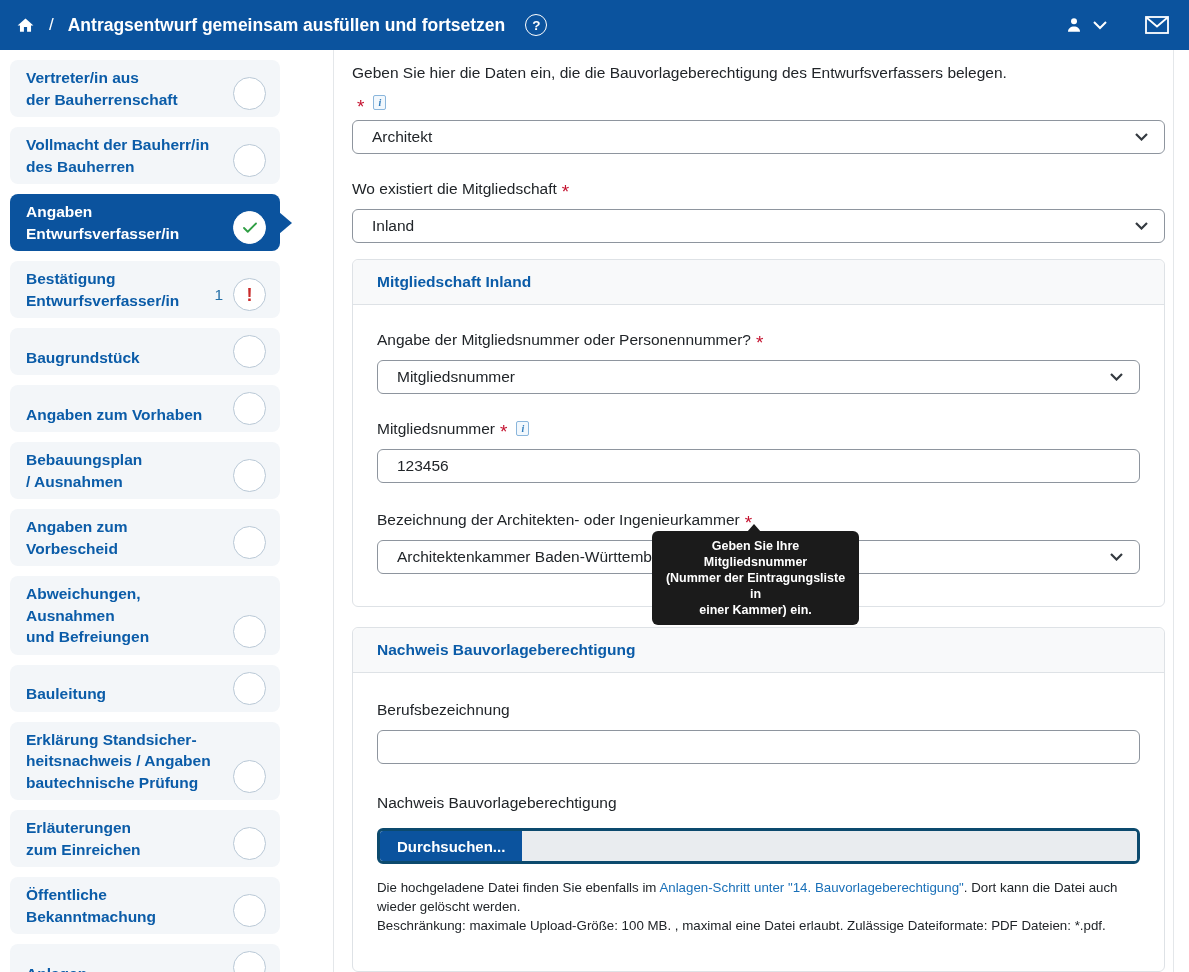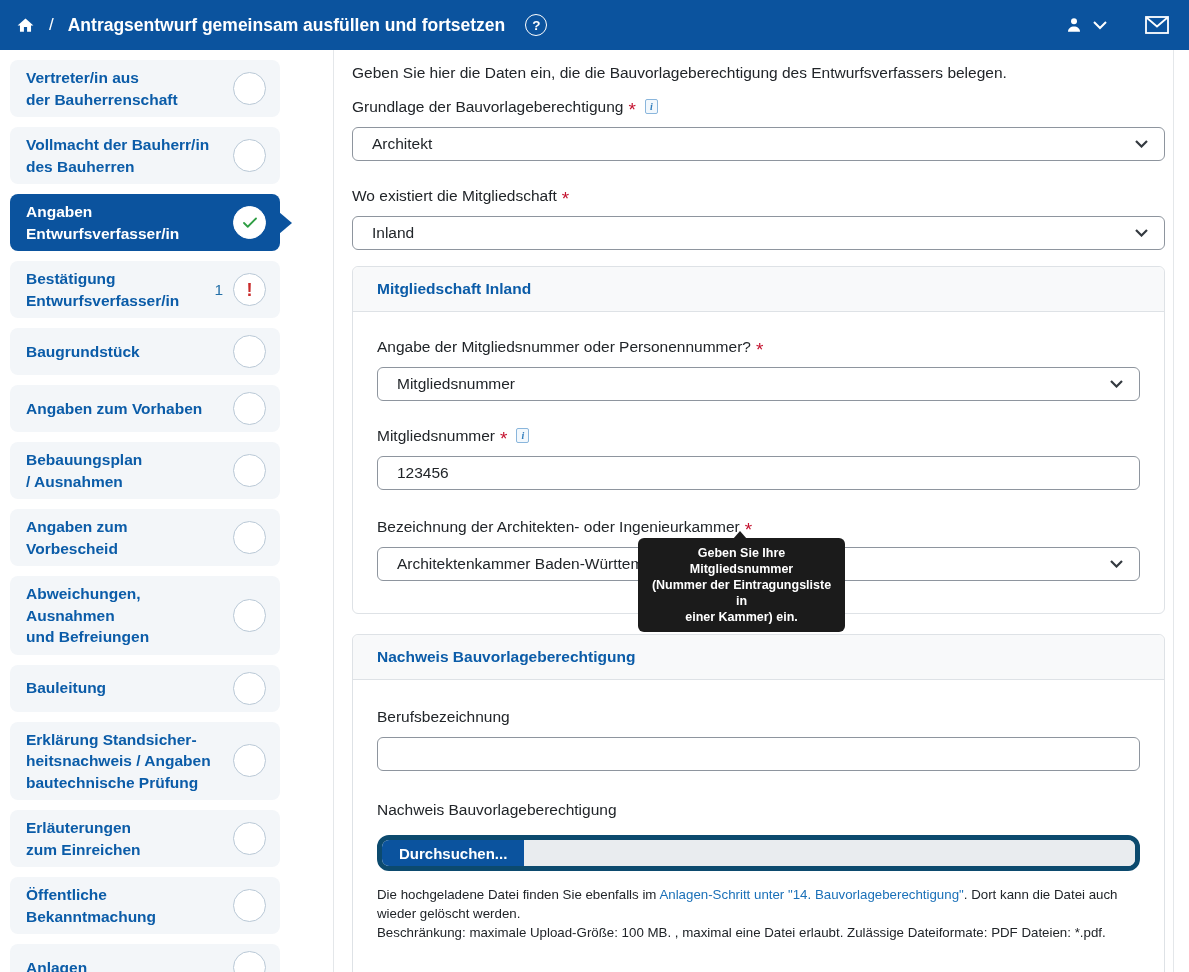--- a/index.html
+++ b/index.html
@@ -18,21 +18,21 @@
     justify-content:center; margin-left:6px; cursor:pointer; }
   .user-menu { display:flex; align-items:center; gap:10px; cursor:pointer; }
 
   
   .layout { display:flex; height:922px; align-items:stretch; }
   .sidebar { width:270px; margin-left:10px; padding-top:10px; flex:0 0 auto; }
   .content { margin-left:53px; width:841px; border-left:1px solid #e4e7ea;
     border-right:1px solid #e4e7ea; padding:0 8px 0 18px; }
 
   
-  .nav-item { position:relative; display:flex; align-items:center; justify-content:space-between;
+  .nav-item { position:relative; display:flex; align-items:flex-end; justify-content:space-between;
     background:#f3f6f9; border-radius:8px; padding:7px 14px 7px 16px; min-height:46px;
     margin-bottom:10px; cursor:pointer; }
   .nav-label { color:#0b5ca8; font-size:15.5px; font-weight:600; line-height:21.5px;
     white-space:pre-line; }
   .nav-right { display:flex; align-items:center; }
   .nav-badge { color:#2470a8; font-size:15.5px; margin-right:10px; }
   .nav-status { width:33px; height:33px; border-radius:50%; background:#fff;
     border:1.4px solid #b9c8d6; display:flex; align-items:center; justify-content:center;
     flex:0 0 auto; }
   .nav-status .excl { color:#c92a2a; font-size:18px; font-weight:700; line-height:1; }
@@ -67,31 +67,31 @@
   .card + .card { margin-top:20px; }
   .card-header { background:#f8f9fa; border-bottom:1px solid #dee2e6;
     border-radius:6px 6px 0 0; padding:13px 24px; color:#0b5ca8; font-size:15.5px;
     font-weight:700; }
   .card-body { position:relative; padding:2px 24px 32px 24px; }
   .card-body .field-label.first { margin-top:22px; }
   .card-body.nachweis { padding-bottom:36px; }
   .card-body.nachweis .field-label.first { margin-top:24px; }
 
   
-  .tooltip { position:absolute; left:285px; top:226px; width:207px; z-index:5;
+  .tooltip { position:absolute; left:299px; top:226px; width:207px; z-index:5;
     background:#1b1b1b; color:#fff; border-radius:6px; padding:7px 10px;
     font-size:12.5px; font-weight:700; line-height:1.28; text-align:center;
     white-space:pre-line; }
   .tooltip::before { content:""; position:absolute; top:-7px; left:95px; width:0; height:0;
     border-left:7px solid transparent; border-right:7px solid transparent;
     border-bottom:8px solid #1b1b1b; }
 
   
-  .filebox { display:flex; width:100%; height:36px; border:5px solid #0c4a6e;
-    border-radius:12px; overflow:hidden; margin-top:14px; }
+  .filebox { display:flex; width:100%; height:36px; border:3px solid #0c4a6e;
+    border-radius:6px; overflow:hidden; margin-top:14px; }
   .filebox .btn { background:#0b539e; color:#fff; font-size:15px; font-weight:700;
     display:flex; align-items:center; padding:0 17px; cursor:pointer; flex:0 0 auto; }
   .filebox .track { flex:1; background:#e9ecef; }
 
   .hints { margin-top:14px; font-size:13.3px; line-height:19px; color:#212529; }
   .hints a { color:#1a70b8; text-decoration:none; cursor:pointer; }
 
   svg { display:block; }
 </style>
 </head>
@@ -225,21 +225,20 @@
       <span class="nav-label">Anlagen</span>
       <span class="nav-status"></span>
     </div>
   </nav>
 
   <main class="content">
 
     <p class="intro">Geben Sie hier die Daten ein, die die Bauvorlageberechtigung des Entwurfsverfassers belegen.</p>
 
     <div class="field-label first">
-      <span>Grundlage der Bauvorlageberechtigung</span>
       <span class="req">*</span>
       <span class="info-ico">i</span>
     </div>
     <div class="selectbox">
       <span>Architekt</span>
       <span class="chev">
         <svg width="13" height="8" viewBox="0 0 13 8" fill="none" stroke="#343a40" stroke-width="2.2">
             <path d="M1 1l5.5 5.5L12 1"></path>
           </svg>
       </span>

